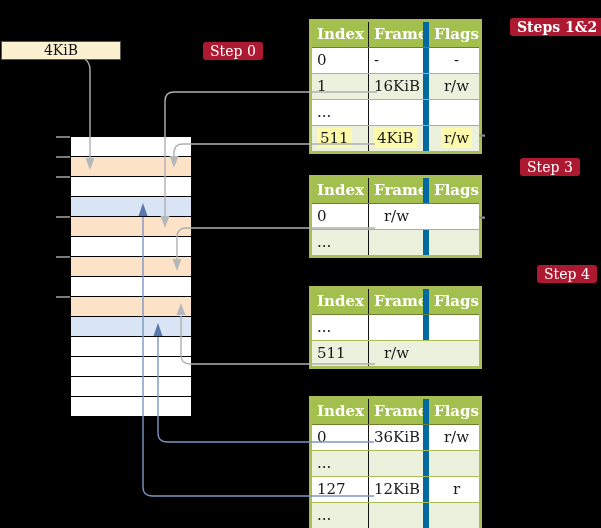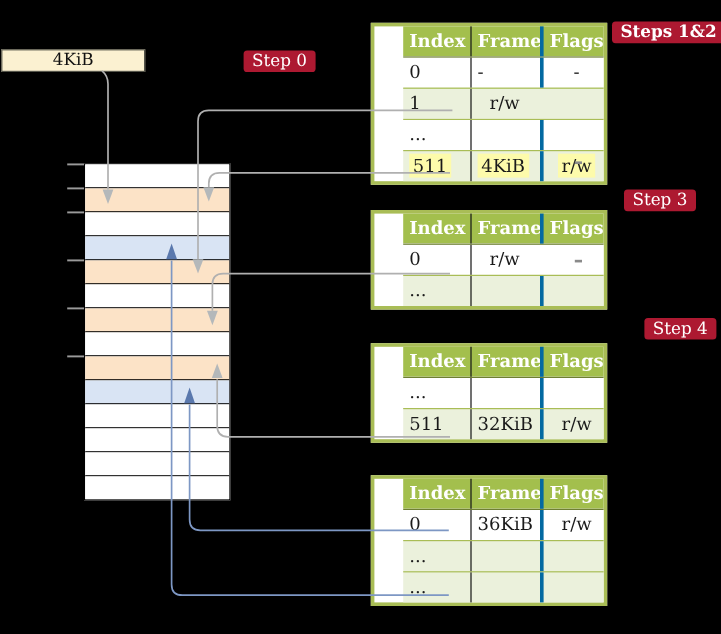--- a/index.html
+++ b/index.html
@@ -21,34 +21,34 @@
 
   
   .memory{position:absolute;left:70px;top:136px;width:120px;border:1px solid var(--mem-border);background:#fff;}
   .mrow{height:19px;border-bottom:1px solid var(--mem-border);}
   .mrow:last-child{border-bottom:none;}
   .mrow.white{background:var(--table-row-white);}
   .mrow.orange{background:var(--mem-orange);}
   .mrow.blue{background:var(--mem-blue);}
 
   
-  .ptable{position:absolute;left:309px;border:3px solid var(--table-border);background:var(--table-row-white);width:167px;padding-left:24px;}
+  .ptable{position:absolute;left:309px;border:3px solid var(--table-border);background:var(--table-row-white);width:167px;}
   .ptable.t1{top:19px;}
   .ptable.t2{top:175px;}
   .ptable.t3{top:286px;}
   .ptable.t4{top:396px;}
   .trow{display:flex;height:25px;}
   .trow.thead{background:var(--table-header-bg);}
   .trow.green{background:var(--table-row-green);}
   .trow.white{background:var(--table-row-white);}
   .trow + .trow{border-top:1px solid var(--table-border);}
   .trow.thead + .trow{border-top:1px solid #6e7f33;}
   .cell{box-sizing:border-box;padding:0 0 0 5px;line-height:24px;font-size:15px;color:#1a1a1a;overflow:hidden;white-space:nowrap;}
   .c-index{width:57px;border-right:1px solid #141414;}
-  .c-frame{width:60px;border-right:3px solid #0369a1;}
+  .c-frame{width:60px;border-right:6px solid #0369a1;}
   .c-flags{width:50px;text-align:center;}
   .thead .cell{color:var(--table-header-text);font-weight:bold;}
   .hl{background:var(--highlight-yellow);padding:1px 3px;}
 
   
   svg.overlay{position:absolute;left:0;top:0;pointer-events:none;}
   .gline{stroke:var(--gray-line);stroke-width:1.4;fill:none;}
   .ghead{fill:var(--gray-head);stroke:none;}
   .bline{stroke:var(--blue-line);stroke-width:1.4;fill:none;}
   .bhead{fill:var(--blue-head);stroke:none;}
@@ -92,20 +92,21 @@
         <div class="cell c-frame">Frame</div>
         <div class="cell c-flags">Flags</div>
       </div>
       <div class="trow white">
         <div class="cell c-index">0</div>
         <div class="cell c-frame">-</div>
         <div class="cell c-flags">-</div>
       </div>
       <div class="trow green">
         <div class="cell c-index">1</div>
+        <div class="cell c-frame">16KiB</div>
         <div class="cell c-flags">r/w</div>
       </div>
       <div class="trow white">
         <div class="cell c-index">...</div>
         <div class="cell c-frame"></div>
         <div class="cell c-flags"></div>
       </div>
       <div class="trow green">
         <div class="cell c-index"><span class="hl">511</span></div>
         <div class="cell c-frame"><span class="hl">4KiB</span></div>
@@ -134,39 +135,43 @@
         <div class="cell c-frame">Frame</div>
         <div class="cell c-flags">Flags</div>
       </div>
       <div class="trow white">
         <div class="cell c-index">...</div>
         <div class="cell c-frame"></div>
         <div class="cell c-flags"></div>
       </div>
       <div class="trow green">
         <div class="cell c-index">511</div>
-        <div class="cell c-frame">32KiB</div>
         <div class="cell c-flags">r/w</div>
       </div>
     </div>
   <div class="ptable t4">
       <div class="trow thead">
         <div class="cell c-index">Index</div>
         <div class="cell c-frame">Frame</div>
         <div class="cell c-flags">Flags</div>
       </div>
       <div class="trow white">
         <div class="cell c-index">0</div>
         <div class="cell c-frame">36KiB</div>
         <div class="cell c-flags">r/w</div>
       </div>
       <div class="trow green">
         <div class="cell c-index">...</div>
         <div class="cell c-frame"></div>
         <div class="cell c-flags"></div>
+      </div>
+      <div class="trow white">
+        <div class="cell c-index">127</div>
+        <div class="cell c-frame">12KiB</div>
+        <div class="cell c-flags">r</div>
       </div>
       <div class="trow green">
         <div class="cell c-index">...</div>
         <div class="cell c-frame"></div>
         <div class="cell c-flags"></div>
       </div>
     </div>
 
   <svg class="overlay" width="601" height="528">
 

